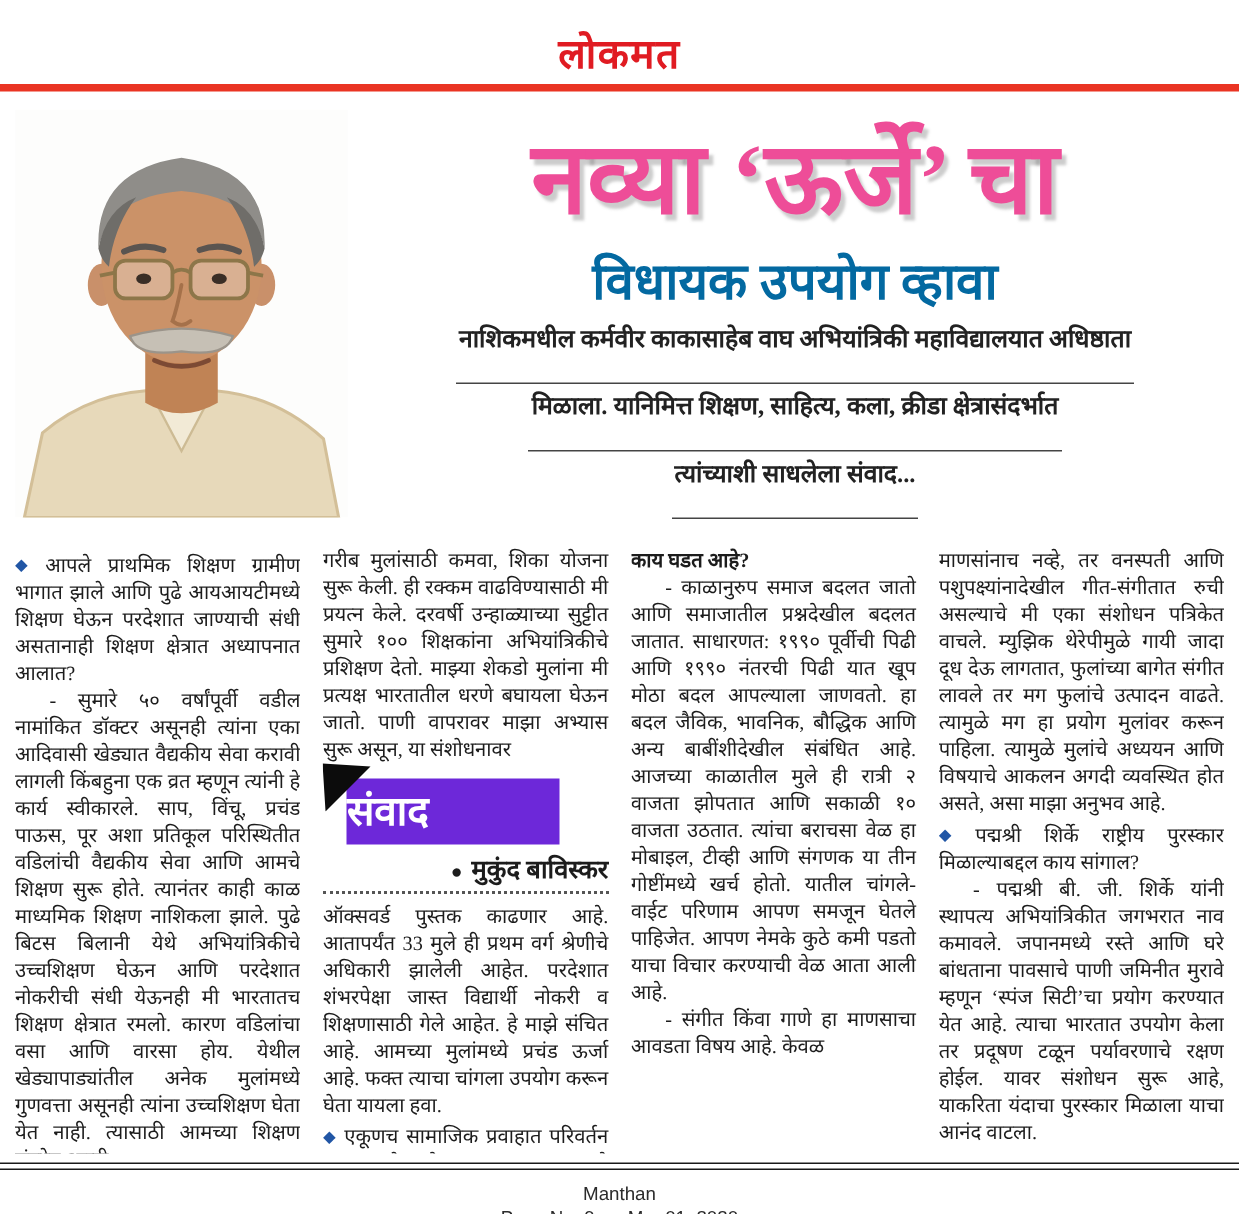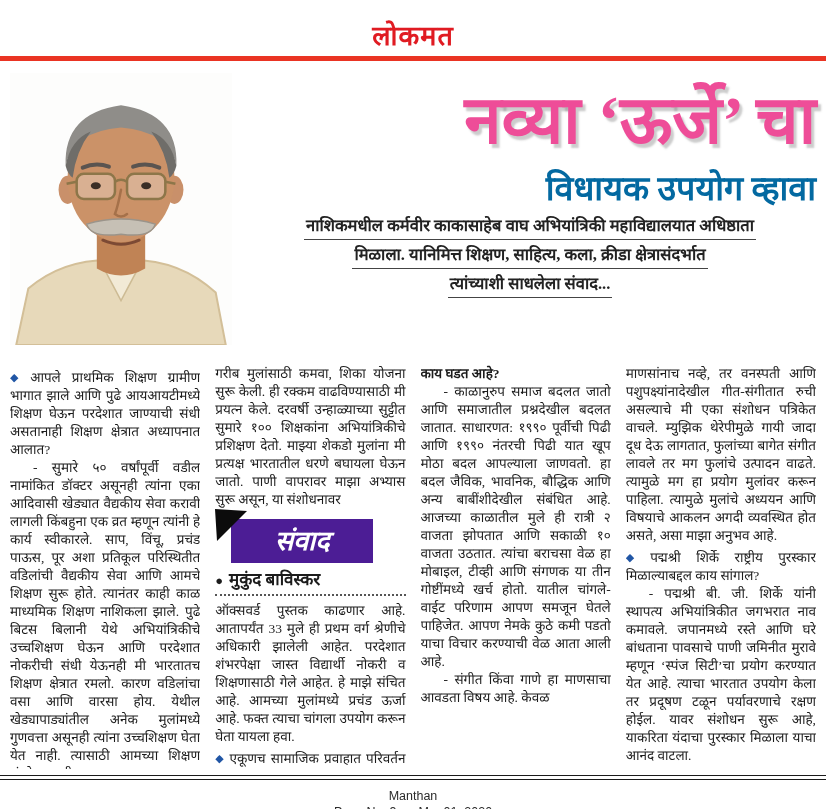--- a/index.html
+++ b/index.html
@@ -14,56 +14,56 @@
   .masthead-logo {
     font-size:27px; font-weight:bold; color:#e01b22; letter-spacing:1px;
     font-family:"Liberation Serif","DejaVu Serif",serif;
   }
   .red-bar { height:5px; background:#ea3423; width:100%; }
 
   
   .top { display:flex; gap:12px; padding:12px 10px 0 10px; height:284px; }
   .portrait { width:222px; height:272px; flex:0 0 auto; margin:0; }
   .portrait svg { display:block; width:100%; height:100%; }
-  .head-block { flex:1; text-align:right; padding-top:2px; }
+  .head-block { flex:1; text-align:center; padding-top:2px; }
   .headline-pink {
     margin:0; font-size:67px; line-height:1.35; font-weight:bold; color:#ee4d98;
     text-shadow:3px 4px 2px rgba(110,110,110,0.35);
     white-space:nowrap;
   }
   .headline-sub {
     margin:4px 0 6px 0; font-size:34px; line-height:1.15; font-weight:bold; color:#0369a1;
   }
   .intro { margin-top:4px; }
   .intro-line {
     display:table; margin:0 auto 4px auto;
     font-size:16.5px; font-weight:bold; color:#222;
-    border-bottom:1.5px solid #444; padding:0 2px 2px 2px; line-height:1.35;
+    border-bottom:1.5px solid #444; padding:0 2px 18px 2px; line-height:1.35;
   }
 
   
   .columns { display:flex; gap:15px; padding:8px 10px 0 10px; height:404px; overflow:hidden; }
   .col { flex:1 1 0; min-width:0; overflow:hidden; text-align:justify;
          font-size:13.5px; line-height:18px; }
   .col p { margin:0; }
   .q { font-weight:normal; margin-top:3px !important; }
   .diamond { color:#2156a5; font-size:11px; margin-right:4px; vertical-align:1px; }
   .a { text-indent:1.7em; }
   .a-cont { text-indent:0; }
   .q-bold-lead { font-weight:bold; }
 
   
   .samvad-wrap { position:relative; margin:10px 6px 6px 16px; }
   .samvad-box {
-    position:relative; width:142px; height:44px; background:#4c1d95;
-    display:flex; align-items:center; justify-content:center;font-style:italic;
+    position:relative; width:142px; height:44px; background:#6d28d9;
+    display:flex; align-items:center; justify-content:flex-start;
   }
   .samvad-box .label { color:#ffffff; font-weight:bold; font-size:27px; line-height:1; }
   .fold-corner { position:absolute; left:-16px; top:-12px; width:34px; height:34px; }
-  .byline { text-align:left; font-weight:bold; font-size:17px; margin:8px 0 4px 0 !important; text-indent:0; }
+  .byline { text-align:right; font-weight:bold; font-size:17px; margin:8px 0 4px 0 !important; text-indent:0; }
   .byline .dot { font-size:13px; margin-right:6px; }
   .dotted-rule { border:none; border-bottom:2px dotted #555; margin:2px 0 6px 0; }
 
   
   .rule-double { margin-top:6px; height:3px; border-top:1.5px solid #1a1a1a; border-bottom:1px solid #1a1a1a; }
   .footer {
     text-align:center; padding-top:8px;
     font-family:"Liberation Sans","DejaVu Sans",sans-serif;
     font-size:12.5px; line-height:16px; color:#2b2b2b;
   }

